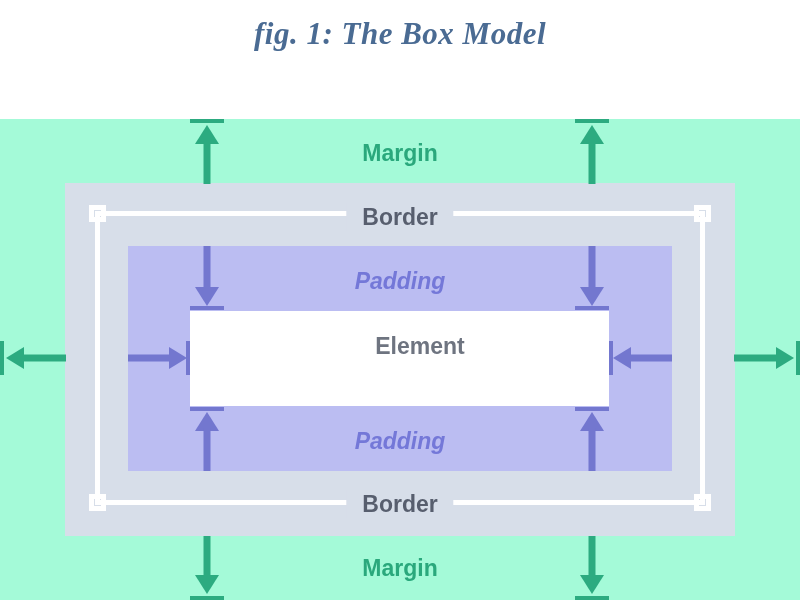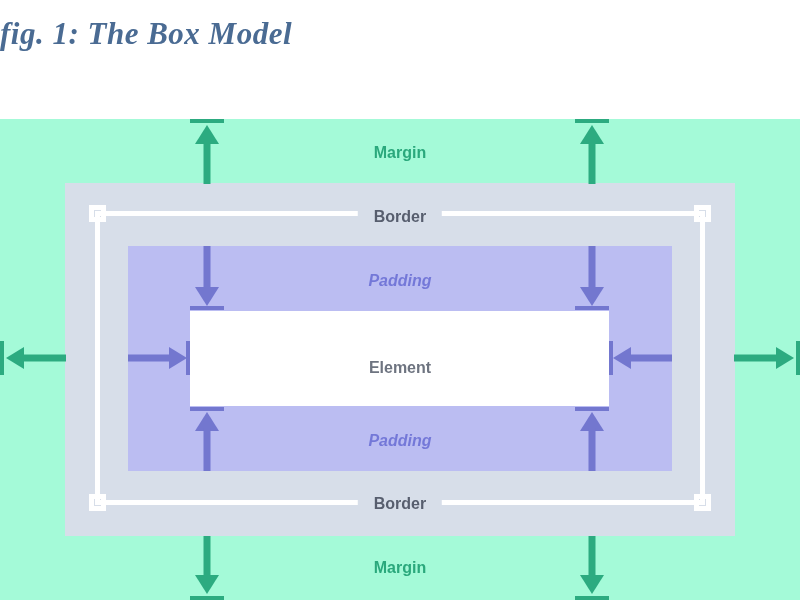--- a/index.html
+++ b/index.html
@@ -1,21 +1,21 @@
 <!DOCTYPE html>
 <html style="--margin-bg: #A4FAD8; --margin-text: #2AA87C; --margin-arrow: #2CAB80; --border-bg: #D7DEE9; --border-text: #575E6E; --padding-bg: #BBBDF2; --padding-text: #7478D8; --padding-arrow: #7377CF; --element-bg: #FFFFFF; --element-text: #6E7480; --title-color: #4A6B93; --selection-color: #FFFFFF;"><head>
 <meta charset="utf-8">
 <style>
   html,body { margin:0; padding:0; background:#ffffff; }
   .stage {
     position:relative; width:800px; height:600px; overflow:hidden;
     background:#ffffff; font-family:"Liberation Sans", sans-serif;
   }
   .fig-title {
-    position:absolute; left:0; right:0; top:16px; 
+    position:absolute; left:0; right:0; top:16px; text-align:center;
     font-family:"Liberation Serif", serif; font-style:italic; font-weight:700;
     font-size:31px; color:var(--title-color,#4A6B93); letter-spacing:0.5px;
   }
   .margin-box  { position:absolute; left:0;    top:119px; width:800px; height:481px; background:var(--margin-bg,#A4FAD8); }
   .border-box  { position:absolute; left:65px; top:183px; width:670px; height:353px; background:var(--border-bg,#D7DEE9); }
   .padding-box { position:absolute; left:128px; top:246px; width:544px; height:225px; background:var(--padding-bg,#BBBDF2); }
   .element-box { position:absolute; left:190px; top:311px; width:419px; height:95px; background:var(--element-bg,#ffffff); }
 
   .selection-rect {
     position:absolute; left:95px; top:211px; width:610px; height:294px;
@@ -29,30 +29,30 @@
   .handle.tr { left:694px; top:205px; }
   .handle.bl { left:89px;  top:494px; }
   .handle.br { left:694px; top:494px; }
 
   .arrows-svg { position:absolute; left:0; top:0; width:800px; height:600px; pointer-events:none; }
   .arrow-green  { fill:var(--margin-arrow,#2CAB80); }
   .arrow-purple { fill:var(--padding-arrow,#7377CF); }
 
   .label {
     position:absolute; left:400px; transform:translate(-50%,-50%);
-    font-size:16px; font-weight:700; white-space:nowrap;
+    font-size:23px; font-weight:700; white-space:nowrap;
   }
   .label.margin  { color:var(--margin-text,#2AA87C); }
   .label.border  { color:var(--border-text,#575E6E); background:var(--border-bg,#D7DEE9); padding:0 16px; }
   .label.padding { color:var(--padding-text,#7478D8);font-style:italic; }
   .label.element { color:var(--element-text,#6E7480); }
   .pos-margin-top    { top:153px; }
   .pos-border-top    { top:217px; }
   .pos-padding-top   { top:281px; }
-  .pos-element       { top:368px; }
+  .pos-element       { top:346px;margin-left:20px; }
   .pos-padding-bot   { top:441px; }
   .pos-border-bot    { top:504px; }
   .pos-margin-bot    { top:568px; }
 </style>
 </head>
 <body>
 
 <div class="stage">
 
   <div class="fig-title">fig. 1: The Box Model</div>

